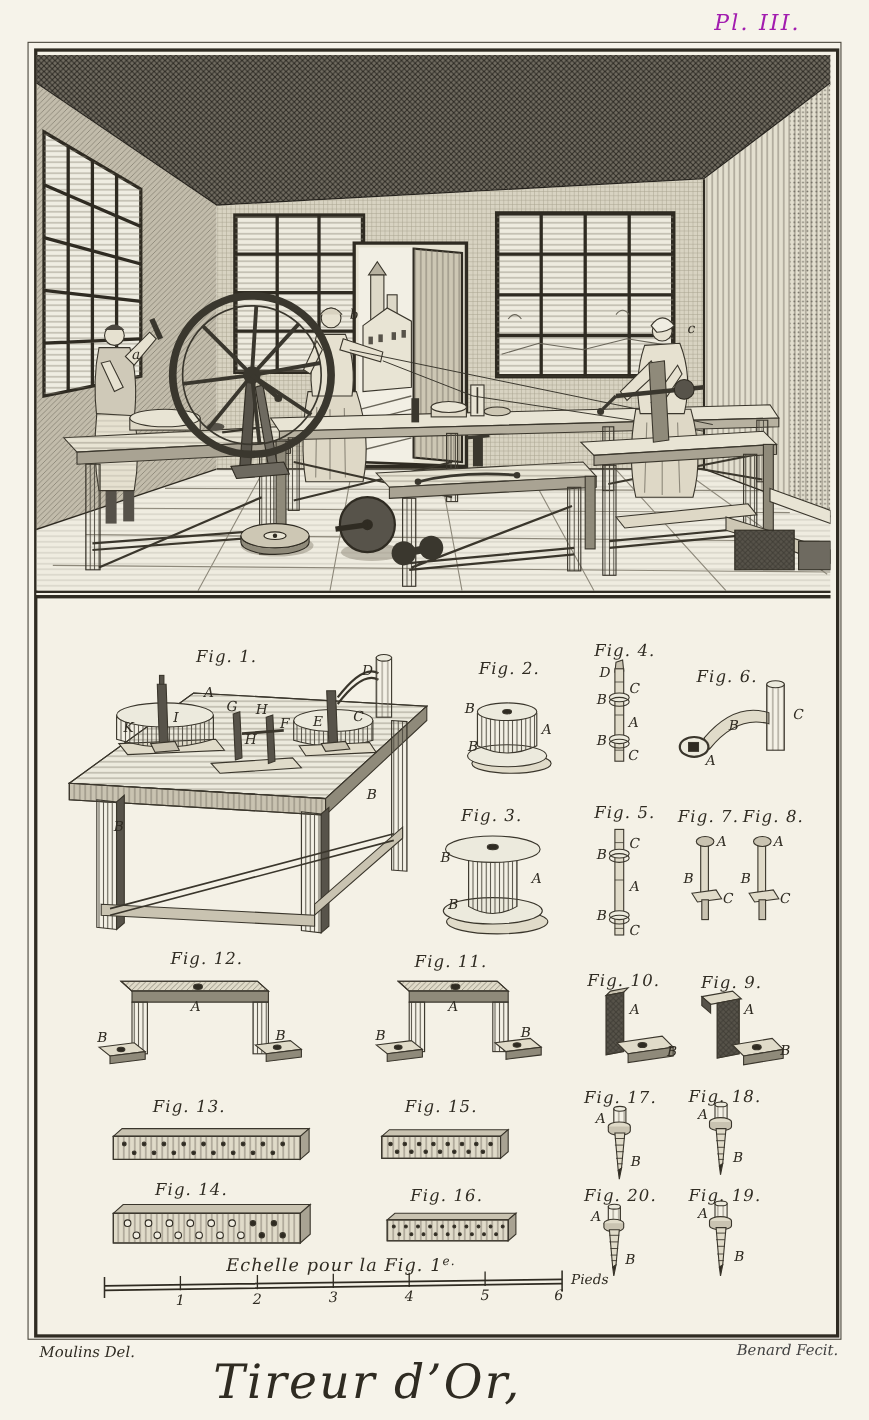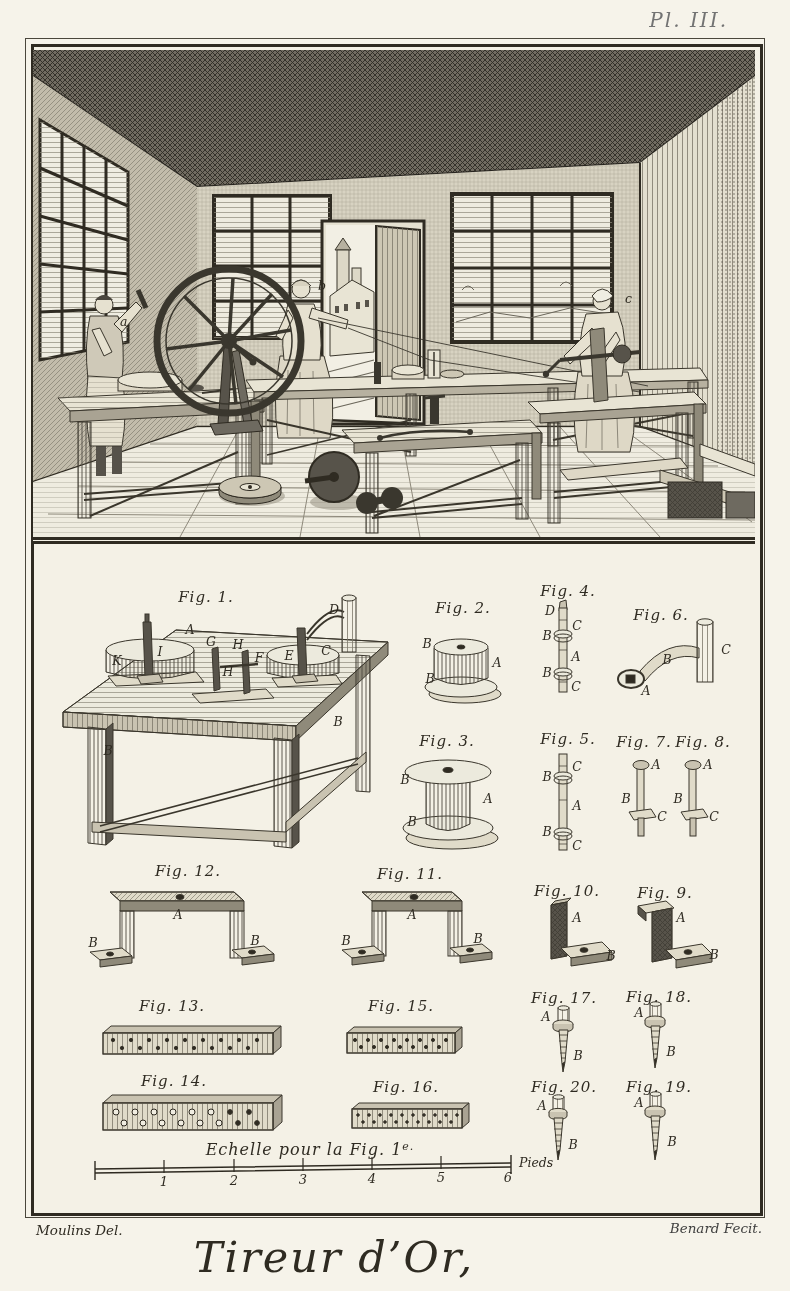--- a/index.html
+++ b/index.html
@@ -1,18 +1,18 @@
 <!DOCTYPE html>
 <html><head>
 <meta charset="utf-8">
 <style>
   html,body{margin:0;padding:0;}
   body{width:790px;height:1291px;position:relative;background:#f6f3ea;font-family:"DejaVu Serif",serif;overflow:hidden;}
   .abs{position:absolute;}
-  #plate-label{top:8px;right:62px;font-style:italic;font-size:20px;color:#737373;letter-spacing:2px;}
+  #plate-label{top:8px;right:62px;font-style:italic;font-size:20px;color:#a21caf;letter-spacing:2px;}
   #frame-outer{left:25px;top:38px;width:738px;height:1178px;border:1.5px solid #4a463c;}
   #frame-inner{left:31px;top:44px;width:726px;height:1166px;border:3px solid #2f2b22;background:#f4f1e6;}
   #divider{left:33px;top:537px;width:722px;height:7px;background:linear-gradient(#2f2b22 0 2.5px,#f4f1e6 2.5px 4px,#2f2b22 4px 100%);}
   #credits-left{left:36px;top:1222px;font-style:italic;font-size:13.5px;color:#2f2b22;}
   #credits-right{right:28px;top:1220px;font-style:italic;font-size:13.5px;color:#404040;}
   #title-row{left:0;top:1232px;width:668px;display:flex;justify-content:center;align-items:baseline;gap:12px;color:#2f2b22;}
   #title-main{font-style:italic;font-size:43px;letter-spacing:2px;}
   #title-sub{font-style:italic;font-size:24px;letter-spacing:1px;}
   svg{position:absolute;display:block;}
   svg text{font-family:"DejaVu Serif",serif;font-style:italic;fill:#2f2b22;}

